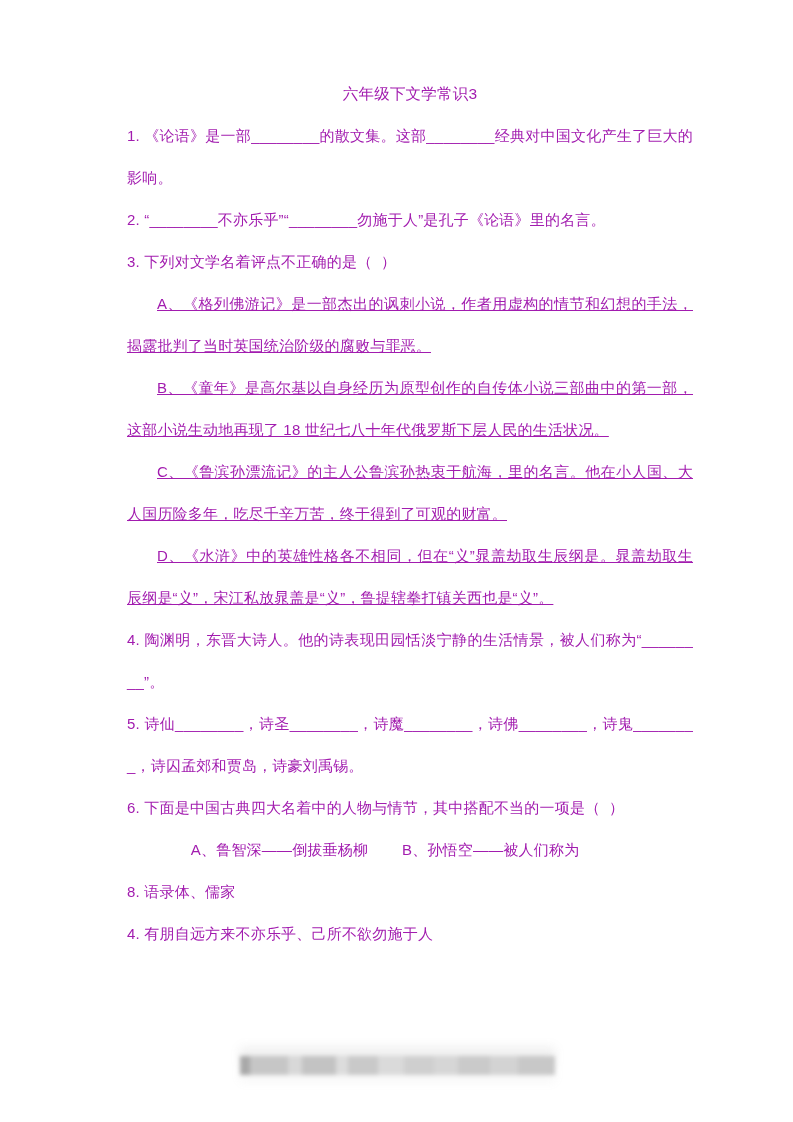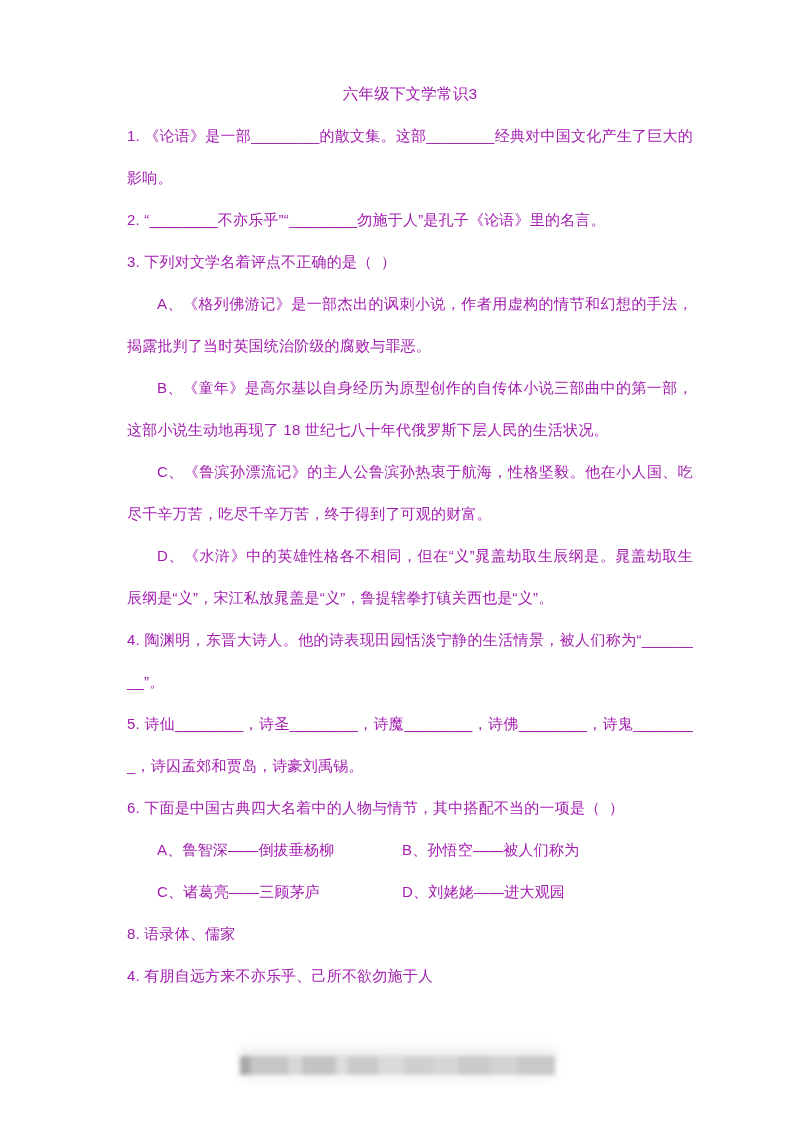--- a/index.html
+++ b/index.html
@@ -25,30 +25,31 @@
   .doc p {
     margin: 0;
     text-align: justify;
     white-space: pre-wrap;
     word-break: break-all;
   }
   .title {
     text-align: center !important;
     font-size: 15.5px;
   }
-  .option { text-indent: 2em; }
+  .option { text-indent: 2em; text-decoration: underline; }
   .opt-row {
     display: flex;
     margin: 0;
     line-height: 42px;
   }
   .opt-cell-left {
     margin-left: 30px;
     width: 245px;
     flex: 0 0 auto;
+    text-align: center;
   }
   .opt-cell-right { flex: 1 1 auto; }
   .answers-heading { margin-top: 42px !important; }
   
   .watermark {
     position: absolute;
     left: 240px;
     top: 1056px;
     width: 315px;
     height: 19px;
@@ -75,34 +76,30 @@
 
 <div class="doc">
   <p class="title">六年级下文学常识3</p>
 
   <p class="q">1. 《论语》是一部________的散文集。这部________经典对中国文化产生了巨大的影响。</p>
   <p class="q">2. “________不亦乐乎”“________勿施于人”是孔子《论语》里的名言。</p>
   <p class="q">3. 下列对文学名着评点不正确的是（  ）</p>
 
   <p class="option">A、《格列佛游记》是一部杰出的讽刺小说，作者用虚构的情节和幻想的手法，揭露批判了当时英国统治阶级的腐败与罪恶。</p>
   <p class="option">B、《童年》是高尔基以自身经历为原型创作的自传体小说三部曲中的第一部，这部小说生动地再现了 18 世纪七八十年代俄罗斯下层人民的生活状况。</p>
-  <p class="option">C、《鲁滨孙漂流记》的主人公鲁滨孙热衷于航海，性格坚毅。他在小人国、吃尽千辛万苦，吃尽千辛万苦，终于得到了可观的财富。</p>
+  <p class="option">C、《鲁滨孙漂流记》的主人公鲁滨孙热衷于航海，里的名言。他在小人国、大人国历险多年，吃尽千辛万苦，终于得到了可观的财富。</p>
   <p class="option">D、《水浒》中的英雄性格各不相同，但在“义”晁盖劫取生辰纲是。晁盖劫取生辰纲是“义”，宋江私放晁盖是“义”，鲁提辖拳打镇关西也是“义”。</p>
 
   <p class="q">4. 陶渊明，东晋大诗人。他的诗表现田园恬淡宁静的生活情景，被人们称为“________”。</p>
   <p class="q">5. 诗仙________，诗圣________，诗魔________，诗佛________，诗鬼________，诗囚孟郊和贾岛，诗豪刘禹锡。</p>
   <p class="q">6. 下面是中国古典四大名着中的人物与情节，其中搭配不当的一项是（  ）</p>
 
   <div class="opt-row">
     <span class="opt-cell-left">A、鲁智深——倒拔垂杨柳</span>
     <span class="opt-cell-right">B、孙悟空——被人们称为</span>
-  </div>
-  <div class="opt-row">
-    <span class="opt-cell-left">C、诸葛亮——三顾茅庐</span>
-    <span class="opt-cell-right">D、刘姥姥——进大观园</span>
   </div>
 
   <p>8. 语录体、儒家</p>
   <p>4. 有朋自远方来不亦乐乎、己所不欲勿施于人</p>
 </div>
 
 <div class="watermark">
   <span class="w1"></span>
     <span class="w2"></span>
     <span class="w3"></span>

